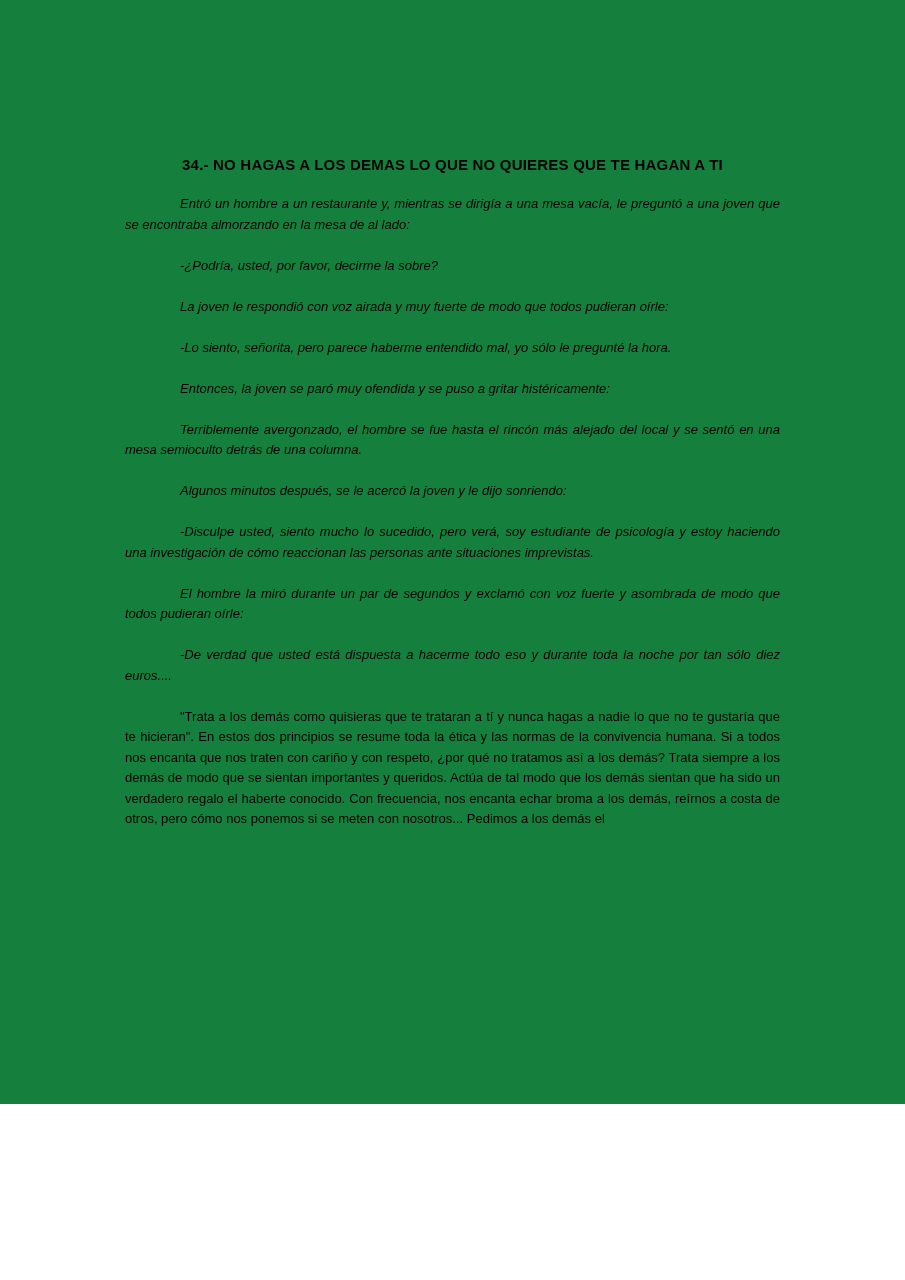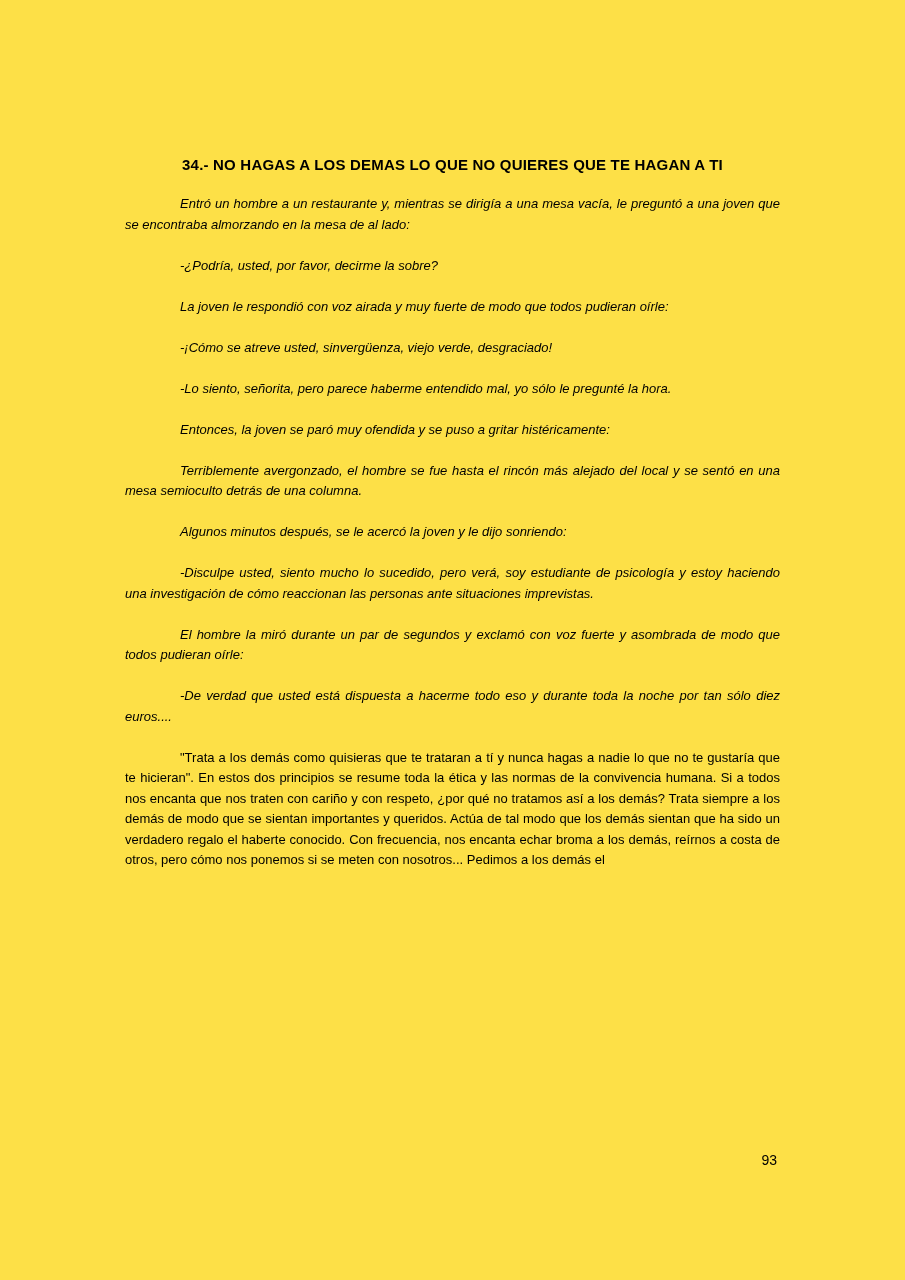--- a/index.html
+++ b/index.html
@@ -9,22 +9,22 @@
   }
   body {
     width: 905px;
     height: 1280px;
     font-family: "Liberation Sans", sans-serif;
     color: #000000;
   }
   .page {
     position: relative;
     width: 905px;
-    height: 1280px;
-    background: #fde047;
+    height: 1104px;
+    background: #15803d;
     box-sizing: border-box;
     padding: 156px 125px 0 125px;
     overflow: hidden;
   }
   .doc-title {
     font-size: 15px;
     font-weight: bold;
     text-align: center;
     margin: 0 0 21px 0;
     letter-spacing: 0.2px;
@@ -49,21 +49,20 @@
 </head>
 <body>
 
 <div class="page">
   <h1 class="doc-title">34.- NO HAGAS A LOS DEMAS LO QUE NO QUIERES QUE TE HAGAN A TI</h1>
 
   <div class="content">
       <p class="italic">Entró un hombre a un restaurante y, mientras se dirigía a una mesa vacía, le preguntó a una joven que se encontraba almorzando en la mesa de al lado:</p>
       <p class="italic">-¿Podría, usted, por favor, decirme la sobre?</p>
       <p class="italic">La joven le respondió con voz airada y muy fuerte de modo que todos pudieran oírle:</p>
-      <p class="italic">-¡Cómo se atreve usted, sinvergüenza, viejo verde, desgraciado!</p>
       <p class="italic">-Lo siento, señorita, pero parece haberme entendido mal, yo sólo le pregunté la hora.</p>
       <p class="italic">Entonces, la joven se paró muy ofendida y se puso a gritar histéricamente:</p>
       <p class="italic">Terriblemente avergonzado, el hombre se fue hasta el rincón más alejado del local y se sentó en una mesa semioculto detrás de una columna.</p>
       <p class="italic">Algunos minutos después, se le acercó la joven y le dijo sonriendo:</p>
       <p class="italic">-Disculpe usted, siento mucho lo sucedido, pero verá, soy estudiante de psicología y estoy haciendo una investigación de cómo reaccionan las personas ante situaciones imprevistas.</p>
       <p class="italic">El hombre la miró durante un par de segundos y exclamó con voz fuerte y asombrada de modo que todos pudieran oírle:</p>
       <p class="italic">-De verdad que usted está dispuesta a hacerme todo eso y durante toda la noche por tan sólo diez euros....</p>
       <p>"Trata a los demás como quisieras que te trataran a tí y nunca hagas a nadie lo que no te gustaría que te hicieran". En estos dos principios se resume toda la ética y las normas de la convivencia humana. Si a todos nos encanta que nos traten con cariño y con respeto, ¿por qué no tratamos así a los demás? Trata siempre a los demás de modo que se sientan importantes y queridos. Actúa de tal modo que los demás sientan que ha sido un verdadero regalo el haberte conocido. Con frecuencia, nos encanta echar broma a los demás, reírnos a costa de otros, pero cómo nos ponemos si se meten con nosotros... Pedimos a los demás el</p>
     </div>
 

